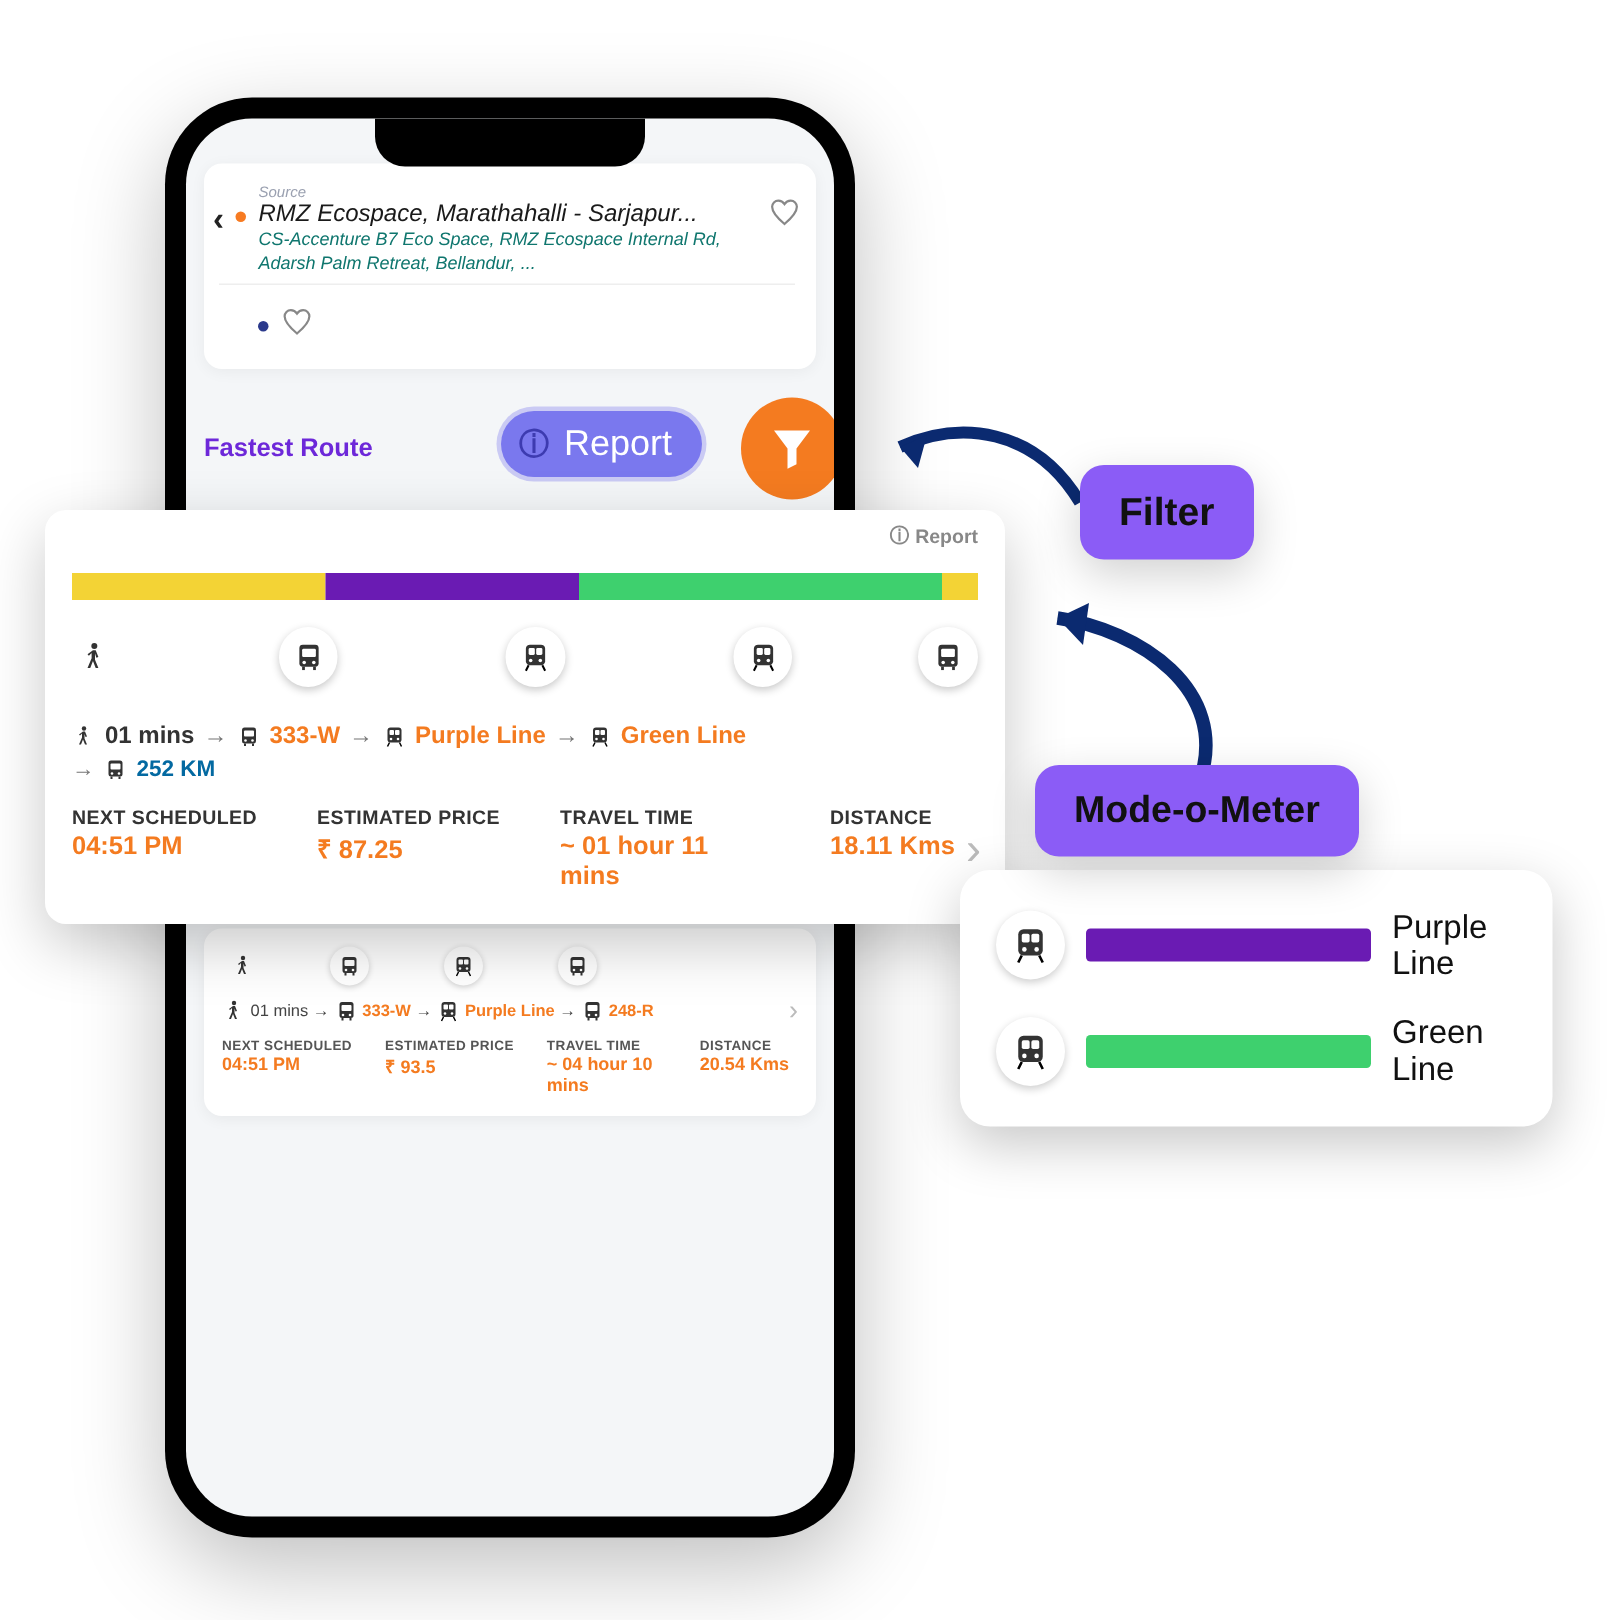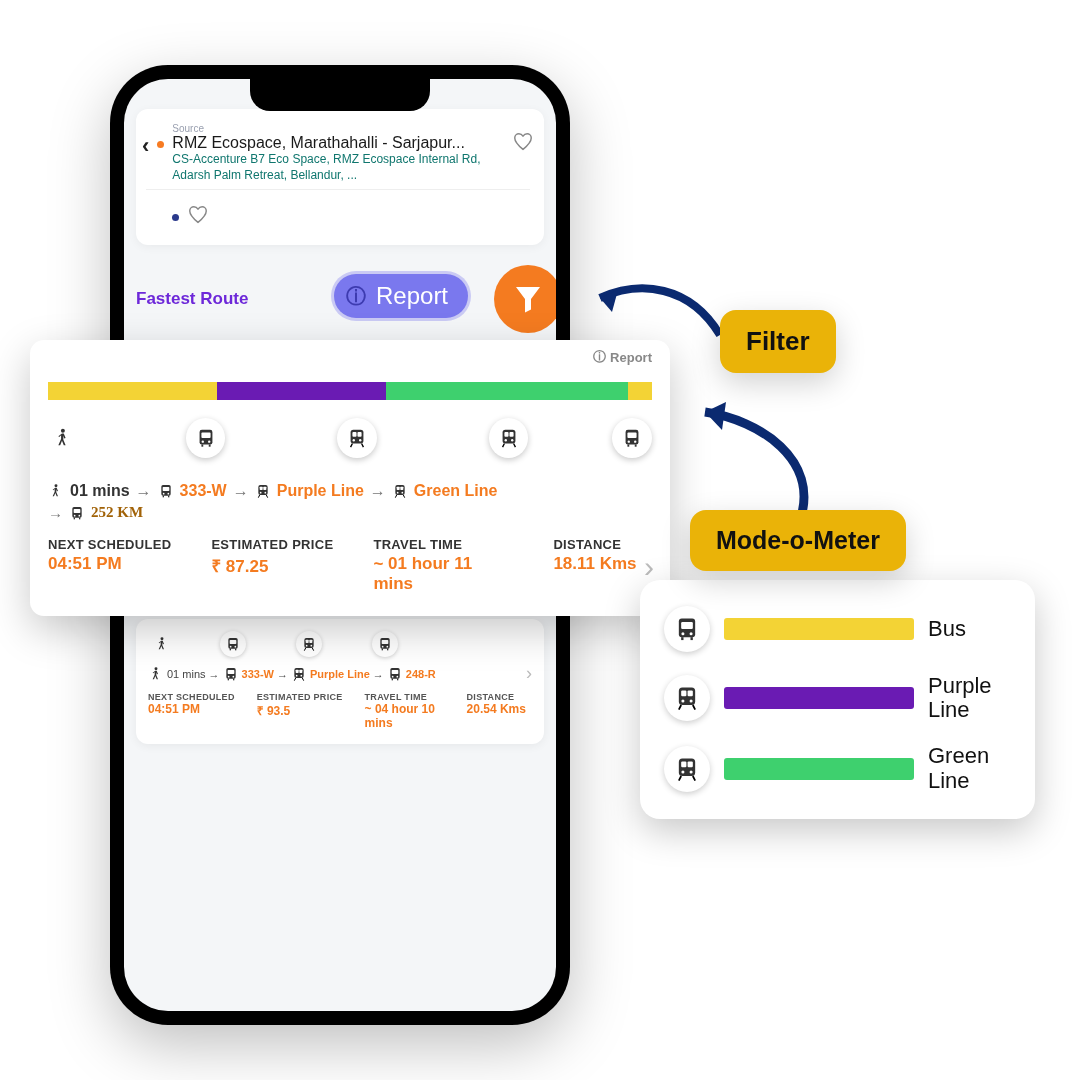--- a/index.html
+++ b/index.html
@@ -50,21 +50,21 @@
     background: #fff;
     border-radius: 12px;
     padding: 8px 10px 8px 6px;
     box-shadow: 0 2px 10px rgba(0,0,0,0.05);
   }
   .src-row { display: flex; align-items: flex-start; gap: 8px; padding: 6px 0; }
   .back-chev { font-size: 22px; font-weight: 800; color: #222; padding-top: 10px; }
   .bullet { width: 7px; height: 7px; border-radius: 50%; margin-top: 18px; }
   .bullet.orange { background: #f77b22; }
   .bullet.blue { background: #2b3a8c; }
-  .src-text { flex: 1; }
+  .src-text { flex: 1; font-style: italic; }
   .src-label { font-size: 10px; color: #9aa0b0; }
   .src-main { font-size: 16px; color: #1a1a1a; font-weight: 500; white-space: nowrap; overflow: hidden; text-overflow: ellipsis; }
   .src-sub { font-size: 12px; color: #0f766e; line-height: 1.3; }
   .heart { font-size: 20px; color: #888; padding-top: 8px; }
   .hr { height: 1px; background: #eee; margin: 0 4px; }
   .section-title-row {
     position: absolute;
     top: 210px;
     left: 12px;
     right: 12px;
@@ -133,30 +133,30 @@
   }
   .big-report { position:absolute; top:8px; right:18px; font-size:13px; color:#888; font-weight:600; display:flex; align-items:center; gap:4px;}
   .meter-bar { display:flex; height:18px; margin-top:28px; width:100%;}
   .meter-bar div { height:100%; }
   .icons-row { display:flex; align-items:center; gap:112px; margin-top:18px; padding-left:4px;}
   .trans-circle { width:40px; height:40px; border-radius:50%; background:#fff; box-shadow:0 2px 6px rgba(0,0,0,0.22); display:flex; align-items:center; justify-content:center;}
   .seq-row { display:flex; align-items:center; gap:6px; margin-top:24px; font-size:16px; font-weight:700; color:#333; flex-wrap:wrap;}
   .seq-row .arrw { color:#777; font-weight:500;}
   .seq-row .ora { color:#f47b20; }
   .sub-seq { margin-top:4px; font-size:15px; font-weight:700; color:#333; display:flex; align-items:center; gap:6px;}
-  .sub-seq .ora { color:#a16207;font-family:Liberation Serif, serif; }
+  .sub-seq .ora { color:#0369a1; }
   .big-stats { display:flex; gap:40px; margin-top:16px; }
   .big-stat-l { font-size:13px; font-weight:800; color:#333; letter-spacing:0.3px;}
   .big-stat-v { font-size:17px; font-weight:800; color:#f47b20; margin-top:2px; max-width:140px;}
   .big-chev { position:absolute; right:16px; top:210px; font-size:30px; color:#bbb; font-weight:300;}
 
   
   .callout {
     position: absolute;
-    background: #eab308;
+    background: #8b5cf6;
     border-radius: 16px;
     box-shadow: 0 10px 30px rgba(0,0,0,0.18);
     padding: 16px 26px;
     font-size: 26px;
     font-weight: 800;
     color: #111;
     z-index: 20;
   }
   .callout.filter { top: 310px; left: 720px; }
   .callout.modeo { top: 510px; left: 690px; font-size: 25px; }
@@ -432,37 +432,28 @@
 </svg>
 <svg class="arrow2" width="140" height="140">
   <path d="M110 120 C 130 60, 70 20, 15 12" stroke="#0b2a70" stroke-width="9" fill="none"></path>
   <path d="M15 12 L36 2 L32 30 Z" fill="#0b2a70"></path>
 </svg>
 
 <div class="legend" id="legend-panel">
     <div class="legend-row">
       <div class="legend-circle">
         <svg class="ic-lg" viewBox="0 0 24 24" fill="#333">
-          <use href="#bus-ic"></use>
-        </svg>
-      </div>
-  <div class="legend-bar" style="background:#f3d335"></div>
-  <div class="legend-label">Bus</div>
+          <use href="#metro-ic"></use>
+        </svg>
+      </div>
+  <div class="legend-bar" style="background:#6a1bb3"></div>
+  <div class="legend-label">Purple Line</div>
     </div>
     <div class="legend-row">
       <div class="legend-circle">
         <svg class="ic-lg" viewBox="0 0 24 24" fill="#333">
           <use href="#metro-ic"></use>
         </svg>
       </div>
-  <div class="legend-bar" style="background:#6a1bb3"></div>
-  <div class="legend-label">Purple Line</div>
-    </div>
-    <div class="legend-row">
-      <div class="legend-circle">
-        <svg class="ic-lg" viewBox="0 0 24 24" fill="#333">
-          <use href="#metro-ic"></use>
-        </svg>
-      </div>
   <div class="legend-bar" style="background:#3ed06e"></div>
   <div class="legend-label">Green Line</div>
     </div>
   </div>
 
 </body></html>

